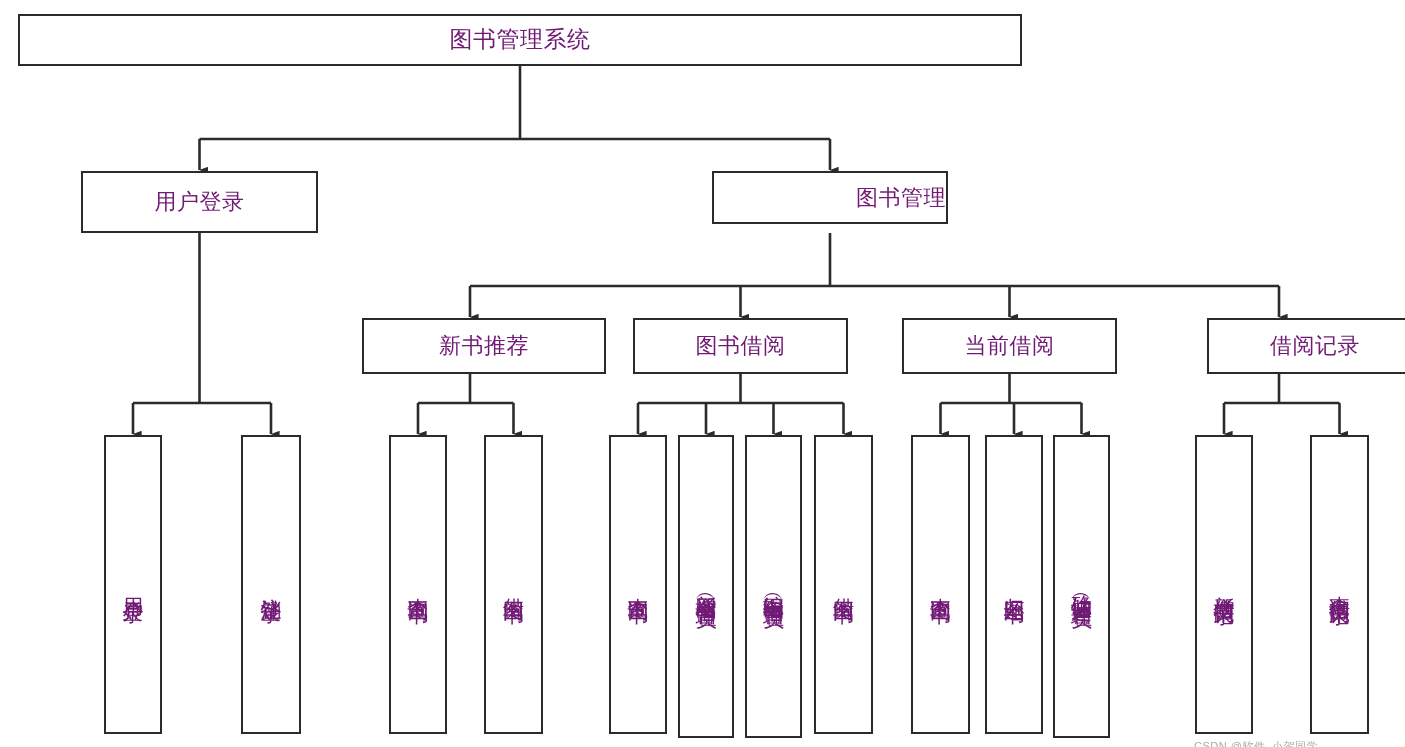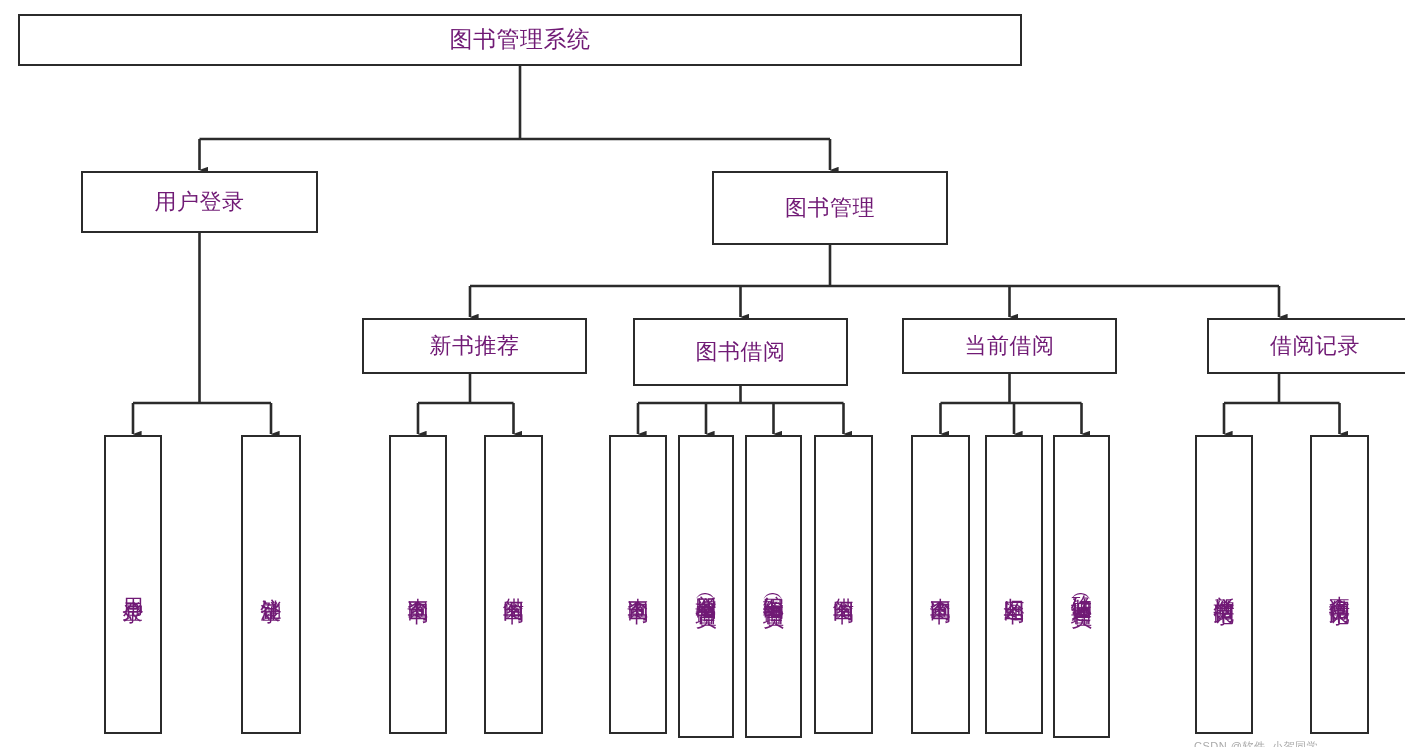--- a/index.html
+++ b/index.html
@@ -120,29 +120,29 @@
   </svg>
 
   <div class="node root horizontal" style="left: 18px; top: 14px; width: 1004px; height: 52px;">
     <span class="node-label">图书管理系统</span>
   </div>
 
   <div class="node horizontal" style="left: 81px; top: 171px; width: 237px; height: 62px;">
     <span class="node-label">用户登录</span>
   </div>
 
-  <div class="node horizontal" style="left: 712px; top: 171px; width: 236px; height: 74px;">
+  <div class="node horizontal" style="left: 712px; top: 171px; width: 236px; height: 53px; justify-content: flex-end;">
     <span class="node-label">图书管理</span>
   </div>
 
-  <div class="node horizontal" style="left: 362px; top: 318px; width: 225px; height: 56px;">
+  <div class="node horizontal" style="left: 362px; top: 318px; width: 244px; height: 56px;">
     <span class="node-label">新书推荐</span>
   </div>
 
-  <div class="node horizontal" style="left: 633px; top: 318px; width: 215px; height: 68px;">
+  <div class="node horizontal" style="left: 633px; top: 318px; width: 215px; height: 56px;">
     <span class="node-label">图书借阅</span>
   </div>
 
   <div class="node horizontal" style="left: 902px; top: 318px; width: 215px; height: 56px;">
     <span class="node-label">当前借阅</span>
   </div>
 
   <div class="node horizontal" style="left: 1171px; top: 318px; width: 216px; height: 56px; margin-left: 36px;">
     <span class="node-label">借阅记录</span>
   </div>

